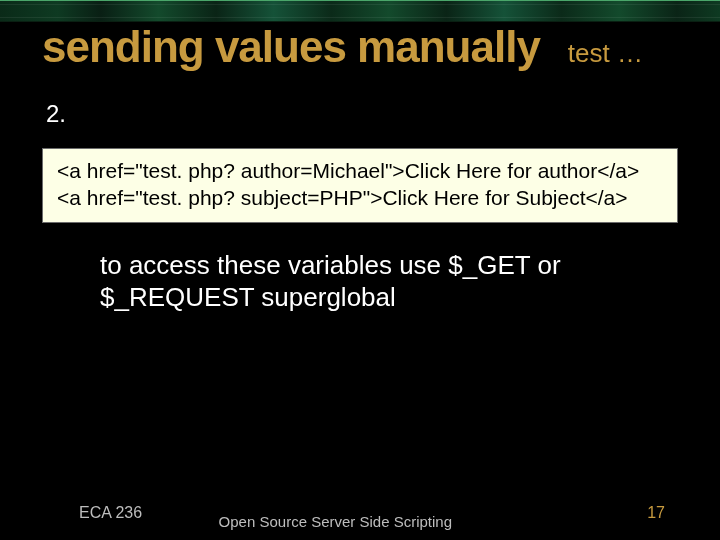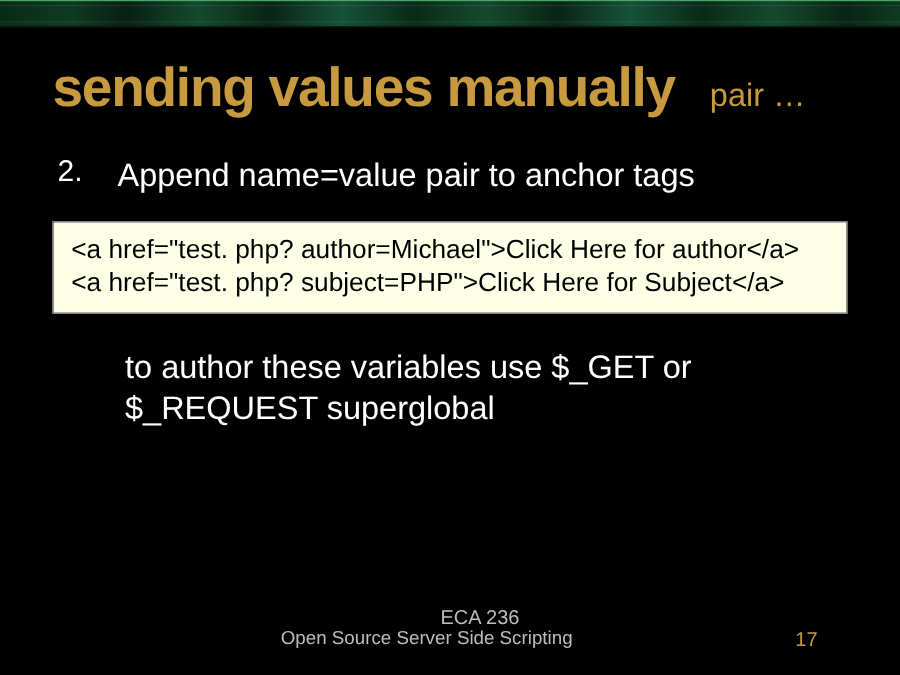--- a/index.html
+++ b/index.html
@@ -33,21 +33,20 @@
     position: relative;
     width: 100%;
     height: calc(540px - 22px);
     padding: 0 42px;
   }
 
   .title-row {
     display: flex;
     align-items: baseline;
     gap: 28px;
-    padding-top: 24px;
     padding-bottom: 22px;
   }
   .title-main {
     font-family: "Arial Black", Impact, "Franklin Gothic Heavy", sans-serif;
     font-weight: 900;
     font-stretch: condensed;
     letter-spacing: -1px;
     font-size: 44px;
     color: #c79a3f;
   }
@@ -87,70 +86,68 @@
 
   .subtext {
     font-size: 26px;
     color: #fff;
     line-height: 1.25;
     padding: 8px 4px 16px 58px;
   }
 
   .footer {
     position: absolute;
-    left: 0; right: 0;
+    left: 0; right: 12px;
     bottom: 18px;
-    padding: 0 42px;
+    padding: 0 31px;
     display: flex;
     align-items: center;
-    flex-direction: column;
   }
   .footer-course {
     color: #bdbdbd;
     font-size: 16px;
     margin-left: 48px;
   }
   .footer-title {
     color: #bdbdbd;
     font-size: 15px;
     position: absolute;
     left: 50%;
     transform: translateX(-58%);
     margin-top: 16px;
   }
   .footer-page {
     color: #c79a3f;
     font-size: 16px;
     margin-left: auto;
-    margin-right: 24px;
+    margin-right: 12px;
   }
 </style>
 </head>
 <body>
 
 <div class="topbar"></div>
 
 <div class="slide">
 
   <div class="title-row">
     <div class="title-main">sending values manually</div>
-    <div class="title-cont">pair …</div>
+    <div class="title-cont">test …</div>
   </div>
 
   <div class="bullet">
     <div class="bullet-num">2.</div>
-    <div class="bullet-text">Append name=value pair to  anchor tags</div>
   </div>
 
   <div class="codebox">
     <div class="line">&lt;a href="test. php? author=Michael"&gt;Click Here for author&lt;/a&gt;</div>
     <div class="line">&lt;a href="test. php? subject=PHP"&gt;Click Here for Subject&lt;/a&gt;</div>
   </div>
 
-  <div class="subtext">to author these variables use $_GET or $_REQUEST superglobal</div>
+  <div class="subtext">to access these variables use $_GET or $_REQUEST superglobal</div>
 
 
   <div class="footer">
     <div class="footer-course">ECA 236</div>
     <div class="footer-title">Open Source Server Side Scripting</div>
     <div class="footer-page">17</div>
   </div>
 
 </div>
 

